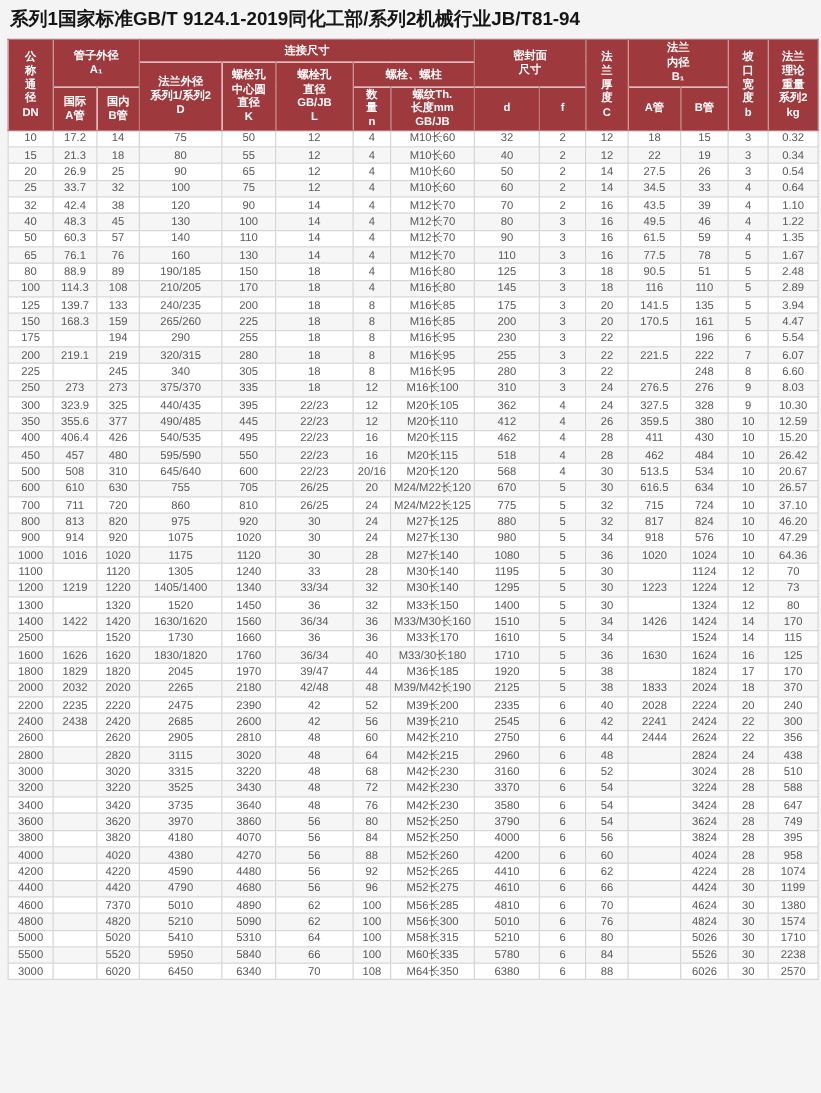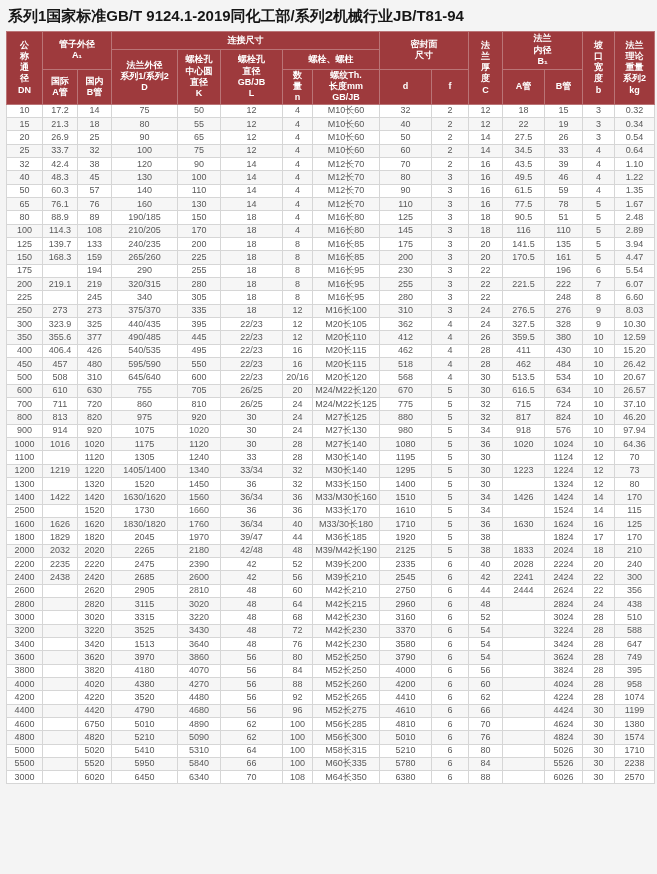--- a/index.html
+++ b/index.html
@@ -554,21 +554,21 @@
         <td>1020</td>
         <td>30</td>
         <td>24</td>
         <td>M27长130</td>
         <td>980</td>
         <td>5</td>
         <td>34</td>
         <td>918</td>
         <td>576</td>
         <td>10</td>
-        <td>97.94</td>
+        <td>47.29</td>
       </tr>
       <tr>
         <td>1000</td>
         <td>1016</td>
         <td>1020</td>
         <td>1175</td>
         <td>1120</td>
         <td>30</td>
         <td>28</td>
         <td>M27长140</td>
@@ -707,21 +707,21 @@
         <td>2180</td>
         <td>42/48</td>
         <td>48</td>
         <td>M39/M42长190</td>
         <td>2125</td>
         <td>5</td>
         <td>38</td>
         <td>1833</td>
         <td>2024</td>
         <td>18</td>
-        <td>210</td>
+        <td>370</td>
       </tr>
       <tr>
         <td>2200</td>
         <td>2235</td>
         <td>2220</td>
         <td>2475</td>
         <td>2390</td>
         <td>42</td>
         <td>52</td>
         <td>M39长200</td>
@@ -815,21 +815,21 @@
         <td>54</td>
         <td></td>
         <td>3224</td>
         <td>28</td>
         <td>588</td>
       </tr>
       <tr>
         <td>3400</td>
         <td></td>
         <td>3420</td>
-        <td>1513</td>
+        <td>3735</td>
         <td>3640</td>
         <td>48</td>
         <td>76</td>
         <td>M42长230</td>
         <td>3580</td>
         <td>6</td>
         <td>54</td>
         <td></td>
         <td>3424</td>
         <td>28</td>
@@ -883,21 +883,21 @@
         <td>60</td>
         <td></td>
         <td>4024</td>
         <td>28</td>
         <td>958</td>
       </tr>
       <tr>
         <td>4200</td>
         <td></td>
         <td>4220</td>
-        <td>3520</td>
+        <td>4590</td>
         <td>4480</td>
         <td>56</td>
         <td>92</td>
         <td>M52长265</td>
         <td>4410</td>
         <td>6</td>
         <td>62</td>
         <td></td>
         <td>4224</td>
         <td>28</td>
@@ -916,21 +916,21 @@
         <td>6</td>
         <td>66</td>
         <td></td>
         <td>4424</td>
         <td>30</td>
         <td>1199</td>
       </tr>
       <tr>
         <td>4600</td>
         <td></td>
-        <td>6750</td>
+        <td>7370</td>
         <td>5010</td>
         <td>4890</td>
         <td>62</td>
         <td>100</td>
         <td>M56长285</td>
         <td>4810</td>
         <td>6</td>
         <td>70</td>
         <td></td>
         <td>4624</td>

